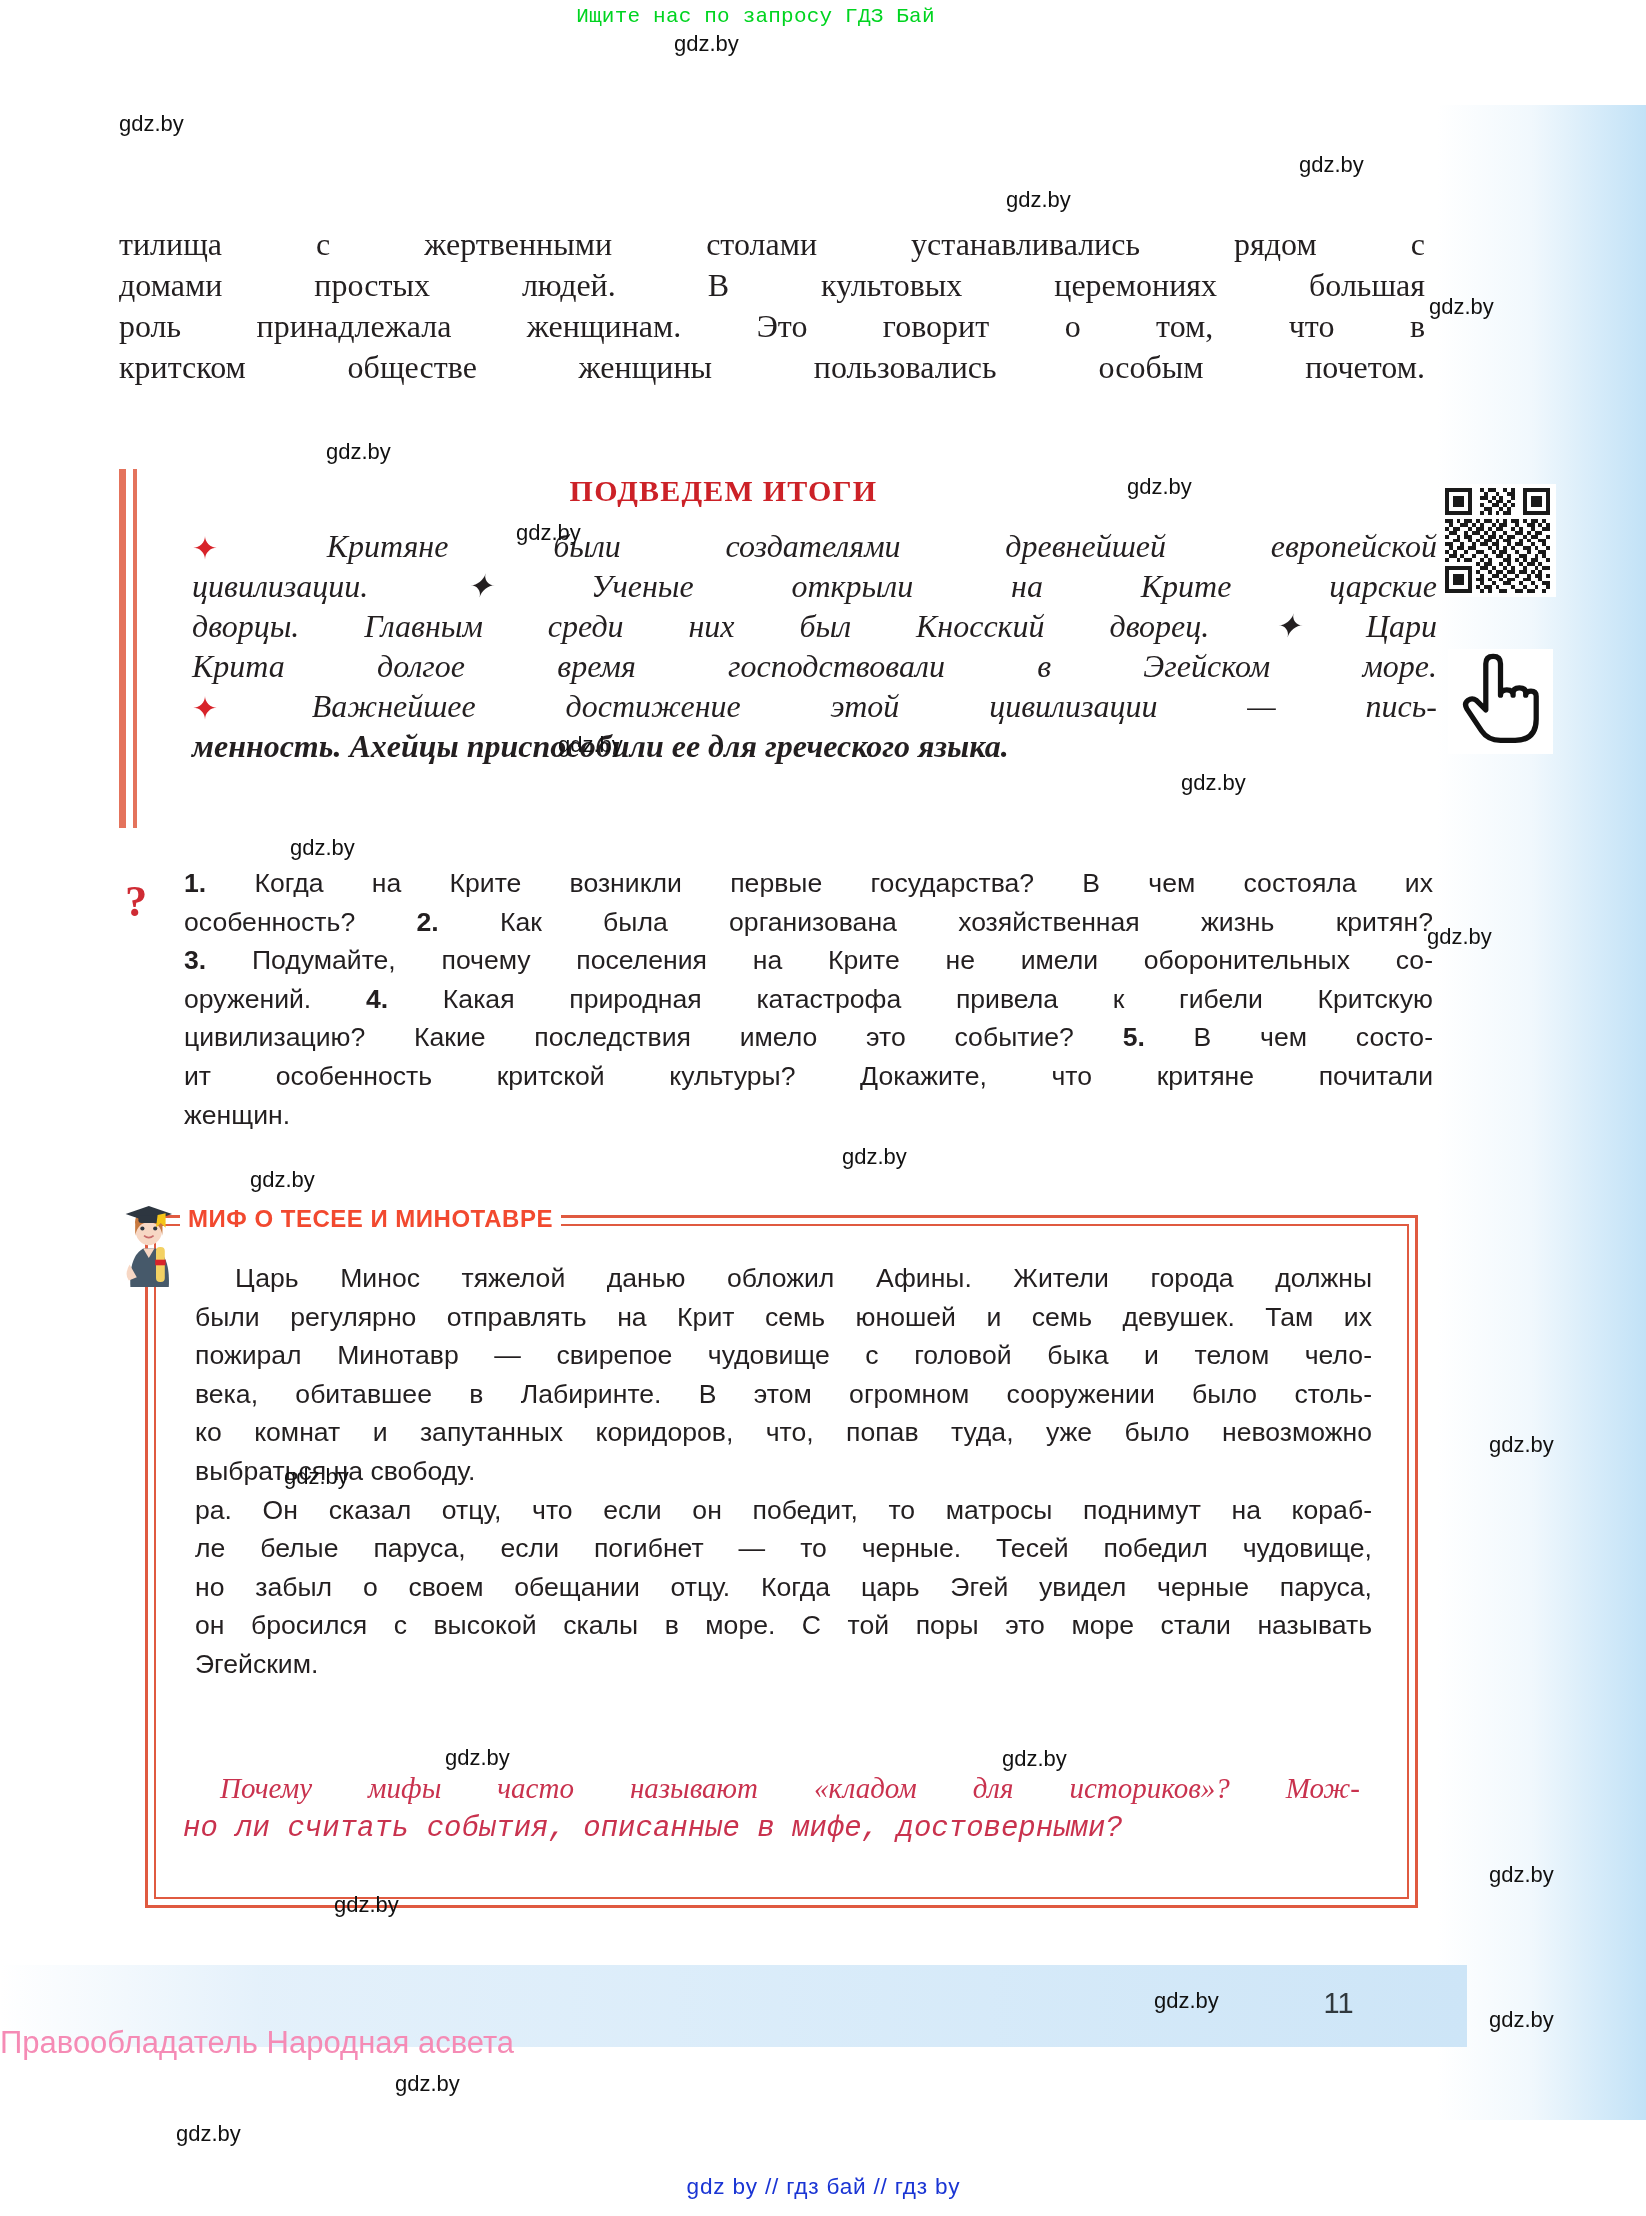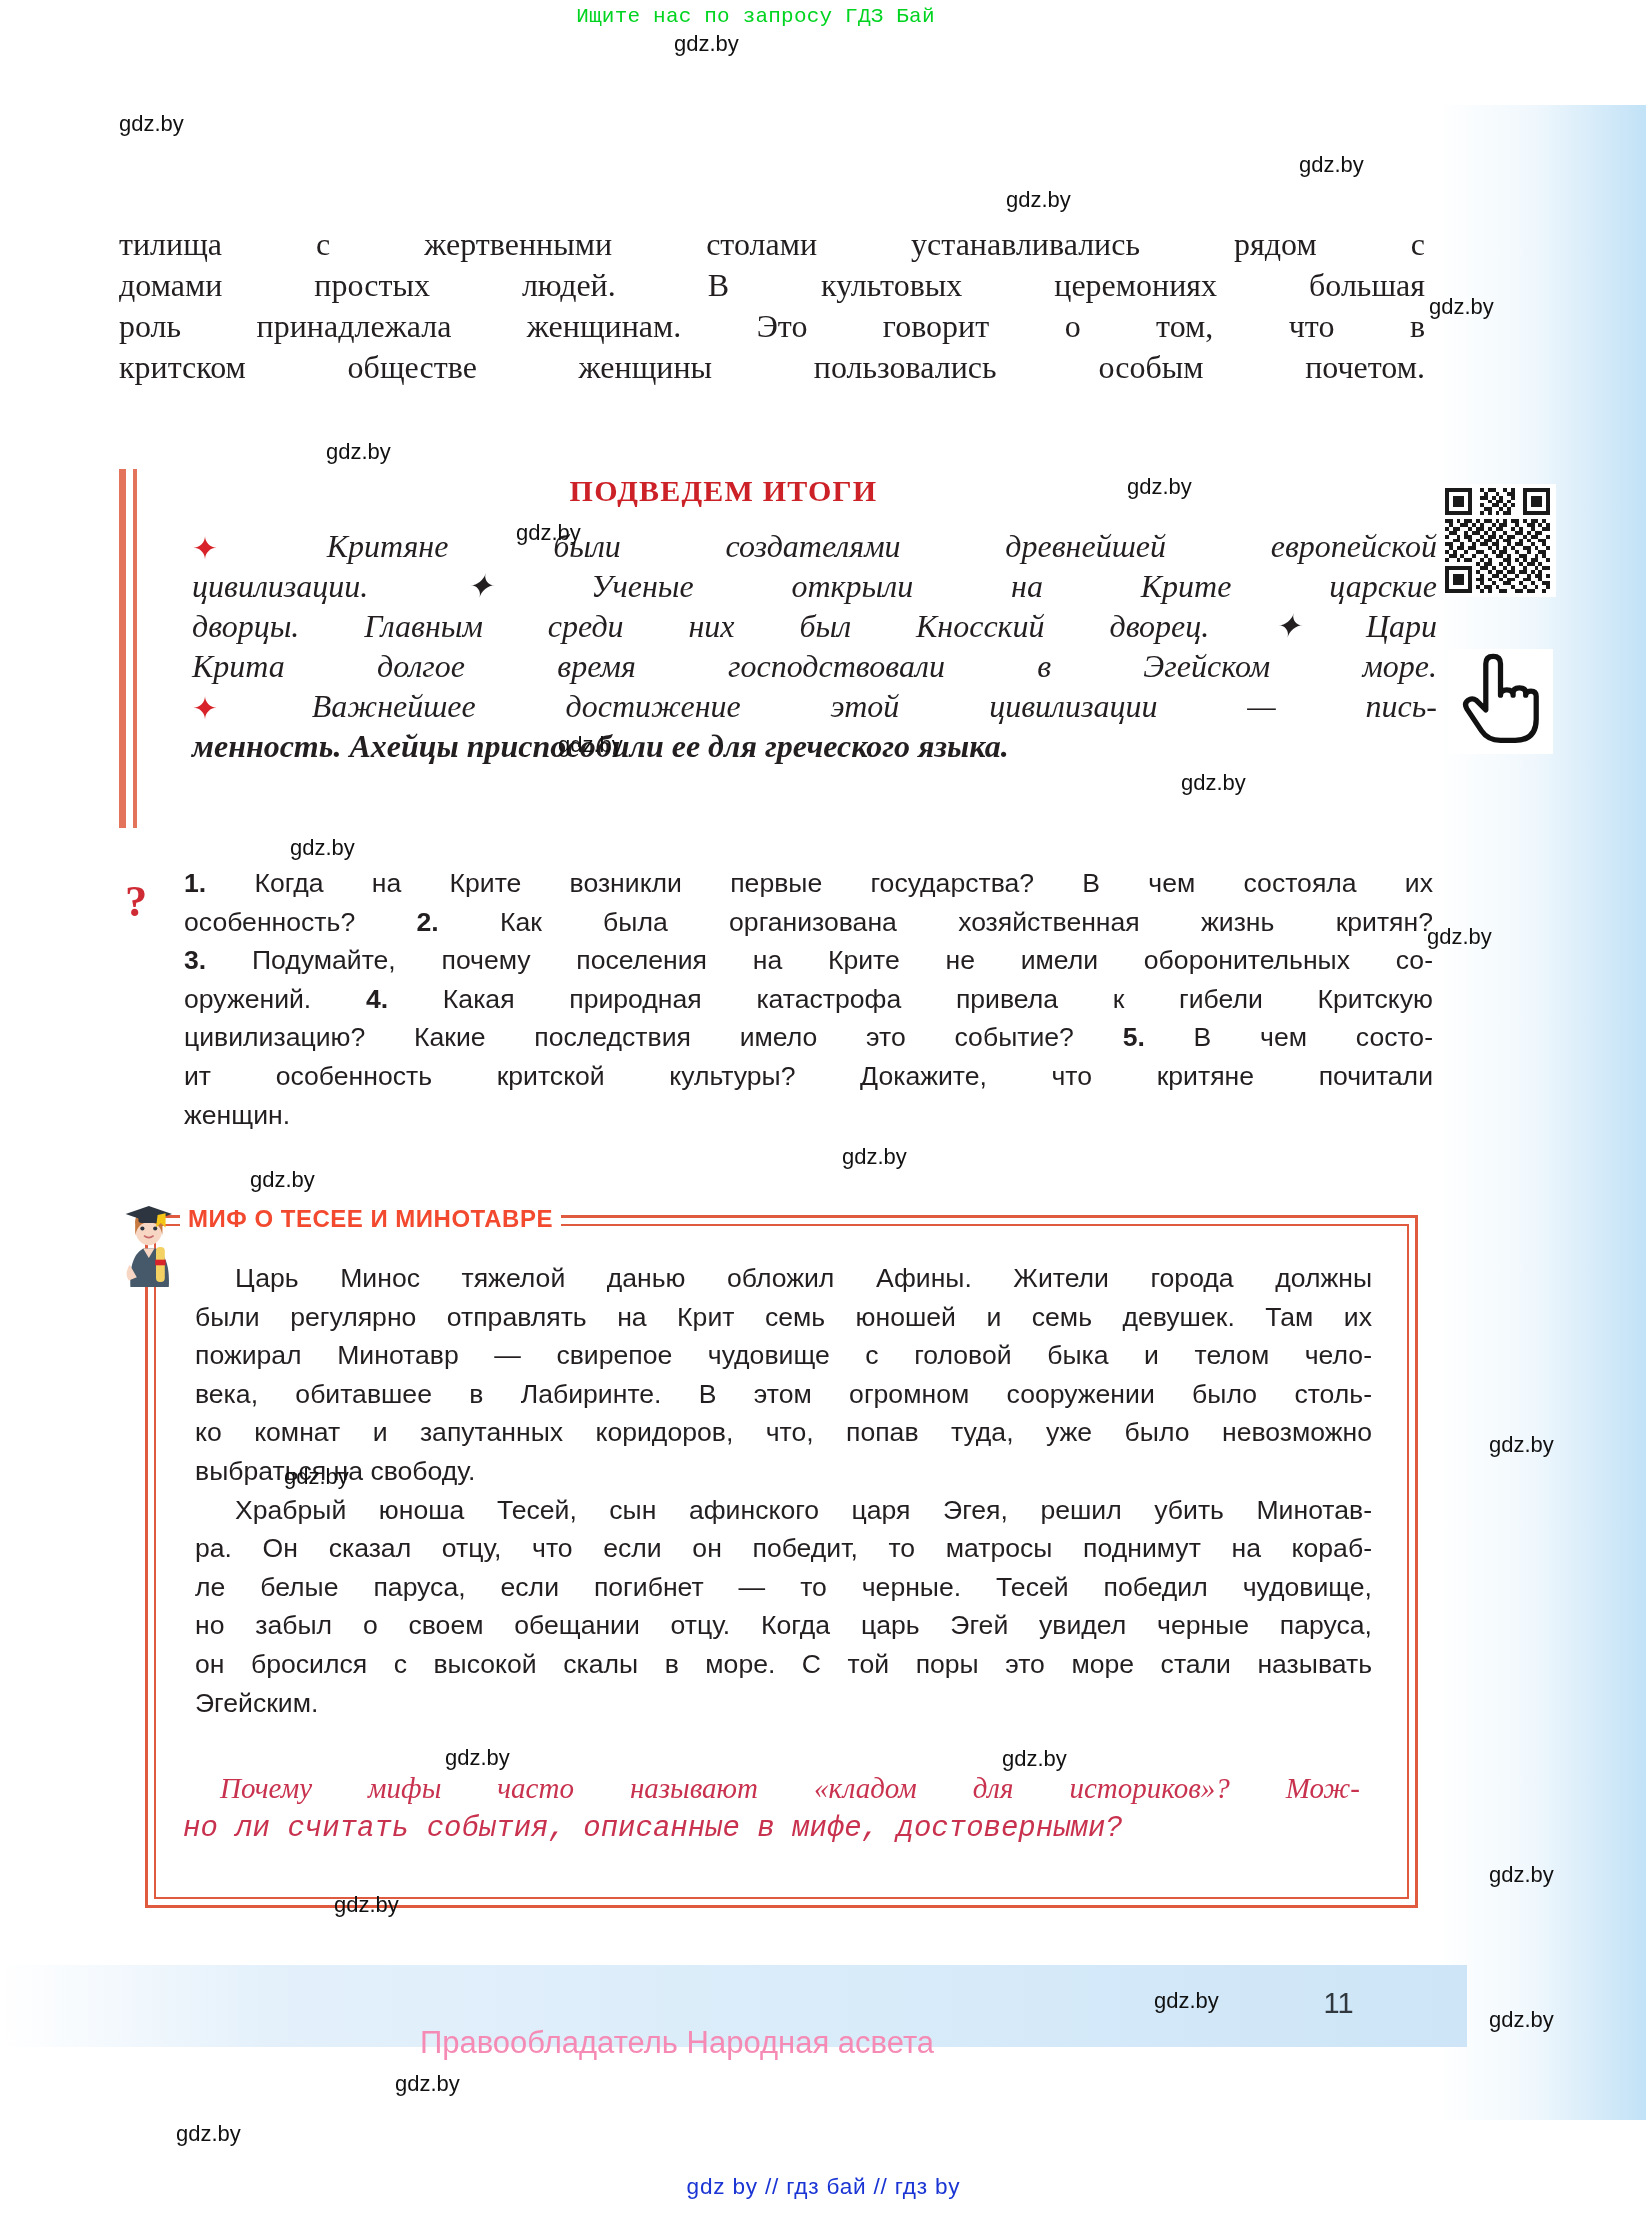--- a/index.html
+++ b/index.html
@@ -285,21 +285,20 @@
     text-align: center;
     font-family: "Liberation Sans", sans-serif;
     font-size: 29px;
     color: #30383d;
   }
   .copyright {
     position: absolute;
     left: 0;
     top: 2025px;
     width: 1354px;
-    text-align: center;
     color: #f58bb5;
     font-family: "Liberation Sans", sans-serif;
     font-size: 31px;
   }
   .bottom-links {
     position: absolute;
     left: 0;
     top: 2174px;
     width: 1647px;
     text-align: center;
@@ -380,21 +379,20 @@
   </svg>
 
   <div class="myth-body">
     <span class="ln indent">Царь Минос тяжелой данью обложил Афины. Жители города должны</span>
     <span class="ln">были регулярно отправлять на Крит семь юношей и семь девушек. Там их</span>
     <span class="ln">пожирал Минотавр — свирепое чудовище с головой быка и телом чело-</span>
     <span class="ln">века, обитавшее в Лабиринте. В этом огромном сооружении было столь-</span>
     <span class="ln">ко комнат и запутанных коридоров, что, попав туда, уже было невозможно</span>
     <span class="ln nojust">выбраться на свободу.</span>
 
-    <span class="ln indent">Храбрый юноша Тесей, сын афинского царя Эгея, решил убить Минотав-</span>
     <span class="ln">ра. Он сказал отцу, что если он победит, то матросы поднимут на кораб-</span>
     <span class="ln">ле белые паруса, если погибнет — то черные. Тесей победил чудовище,</span>
     <span class="ln">но забыл о своем обещании отцу. Когда царь Эгей увидел черные паруса,</span>
     <span class="ln">он бросился с высокой скалы в море. С той поры это море стали называть</span>
     <span class="ln nojust">Эгейским.</span>
   </div>
 
   <div class="myth-q">
     <span class="ln indent">Почему мифы часто называют «кладом для историков»? Мож-</span>
     <span class="ln nojust">но ли считать события, описанные в мифе, достоверными?</span>

